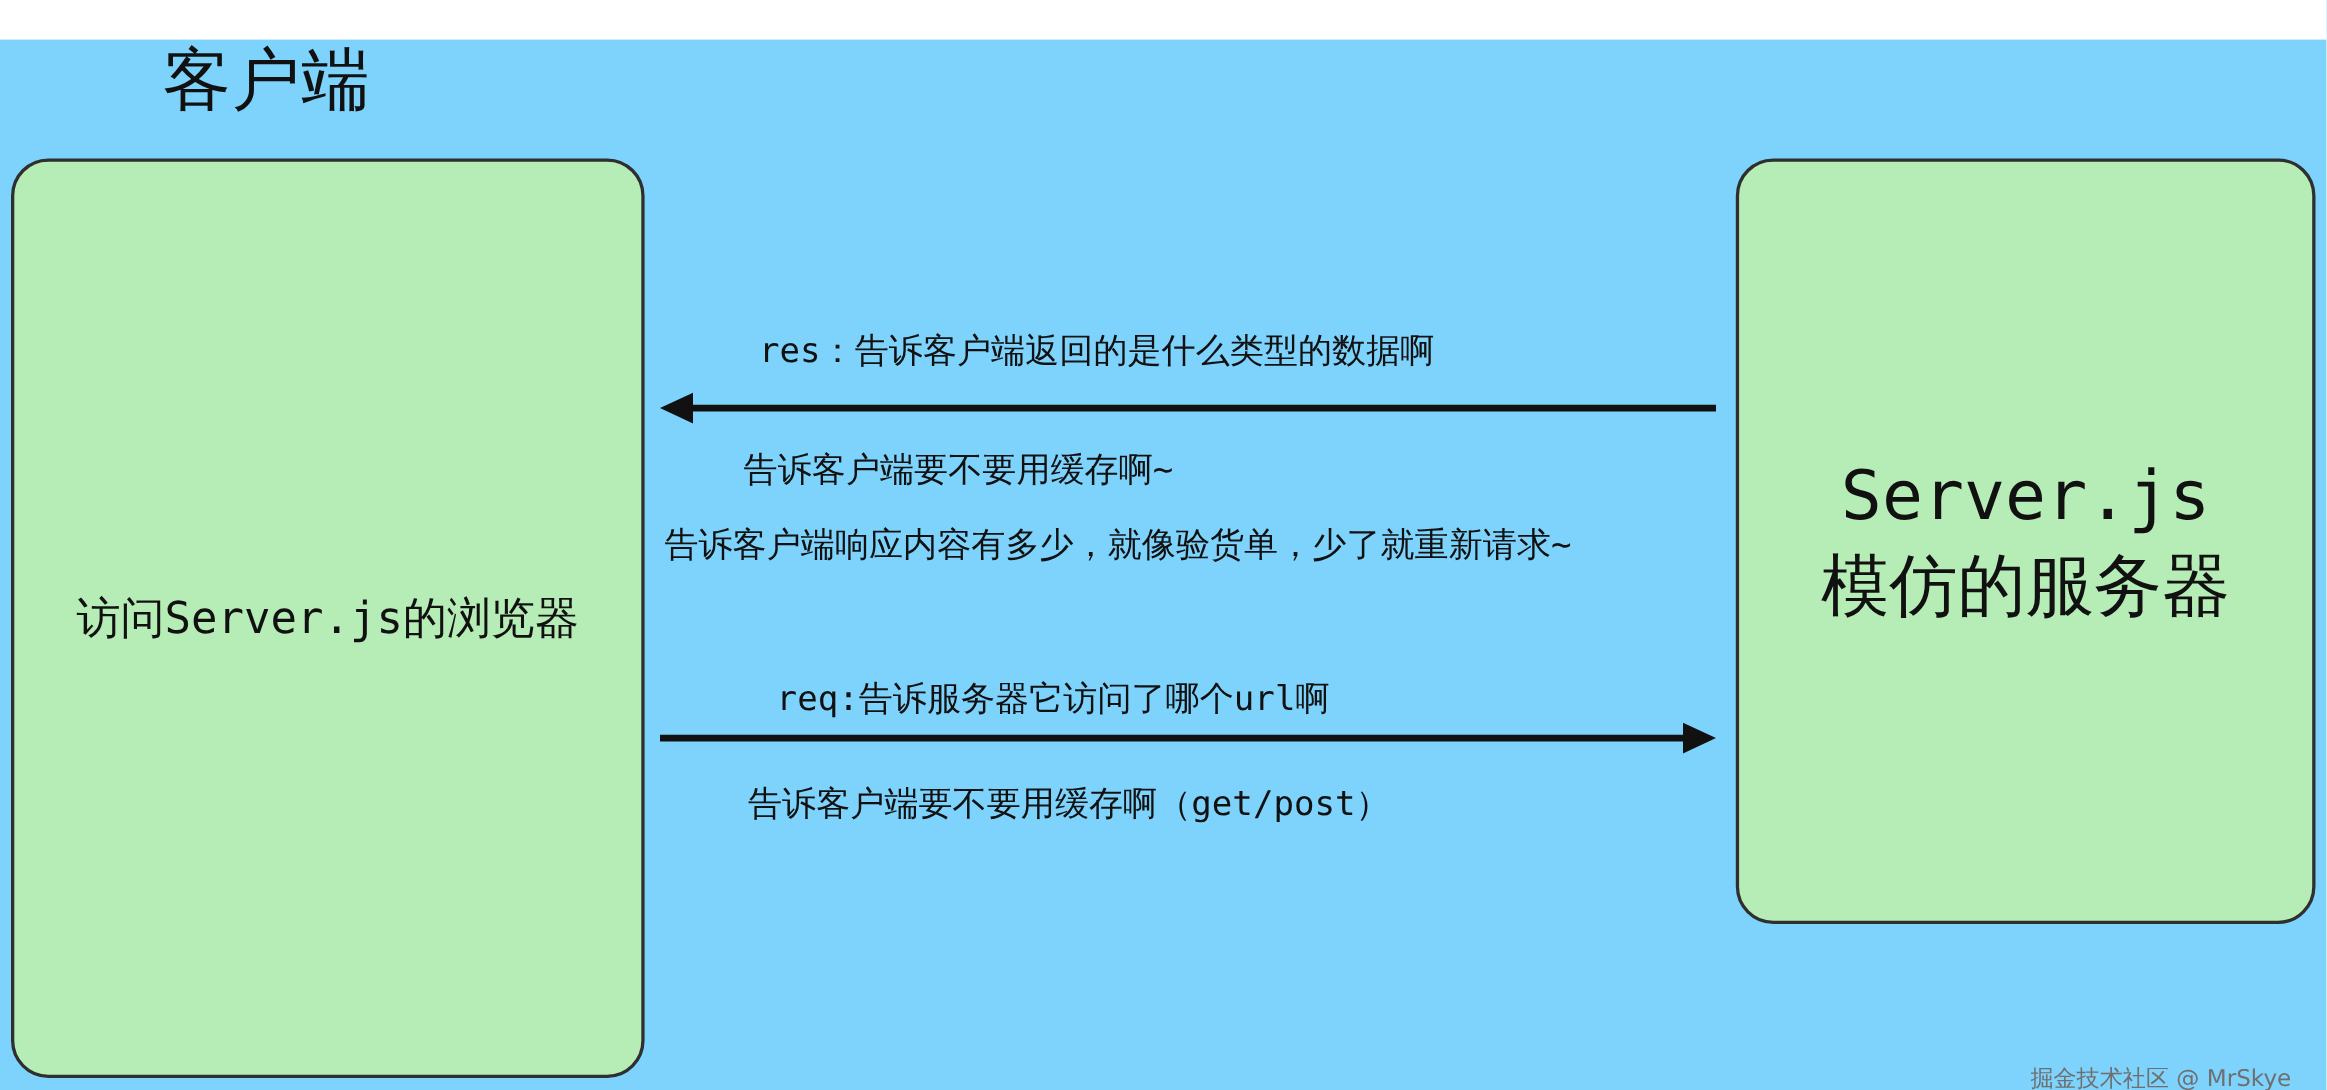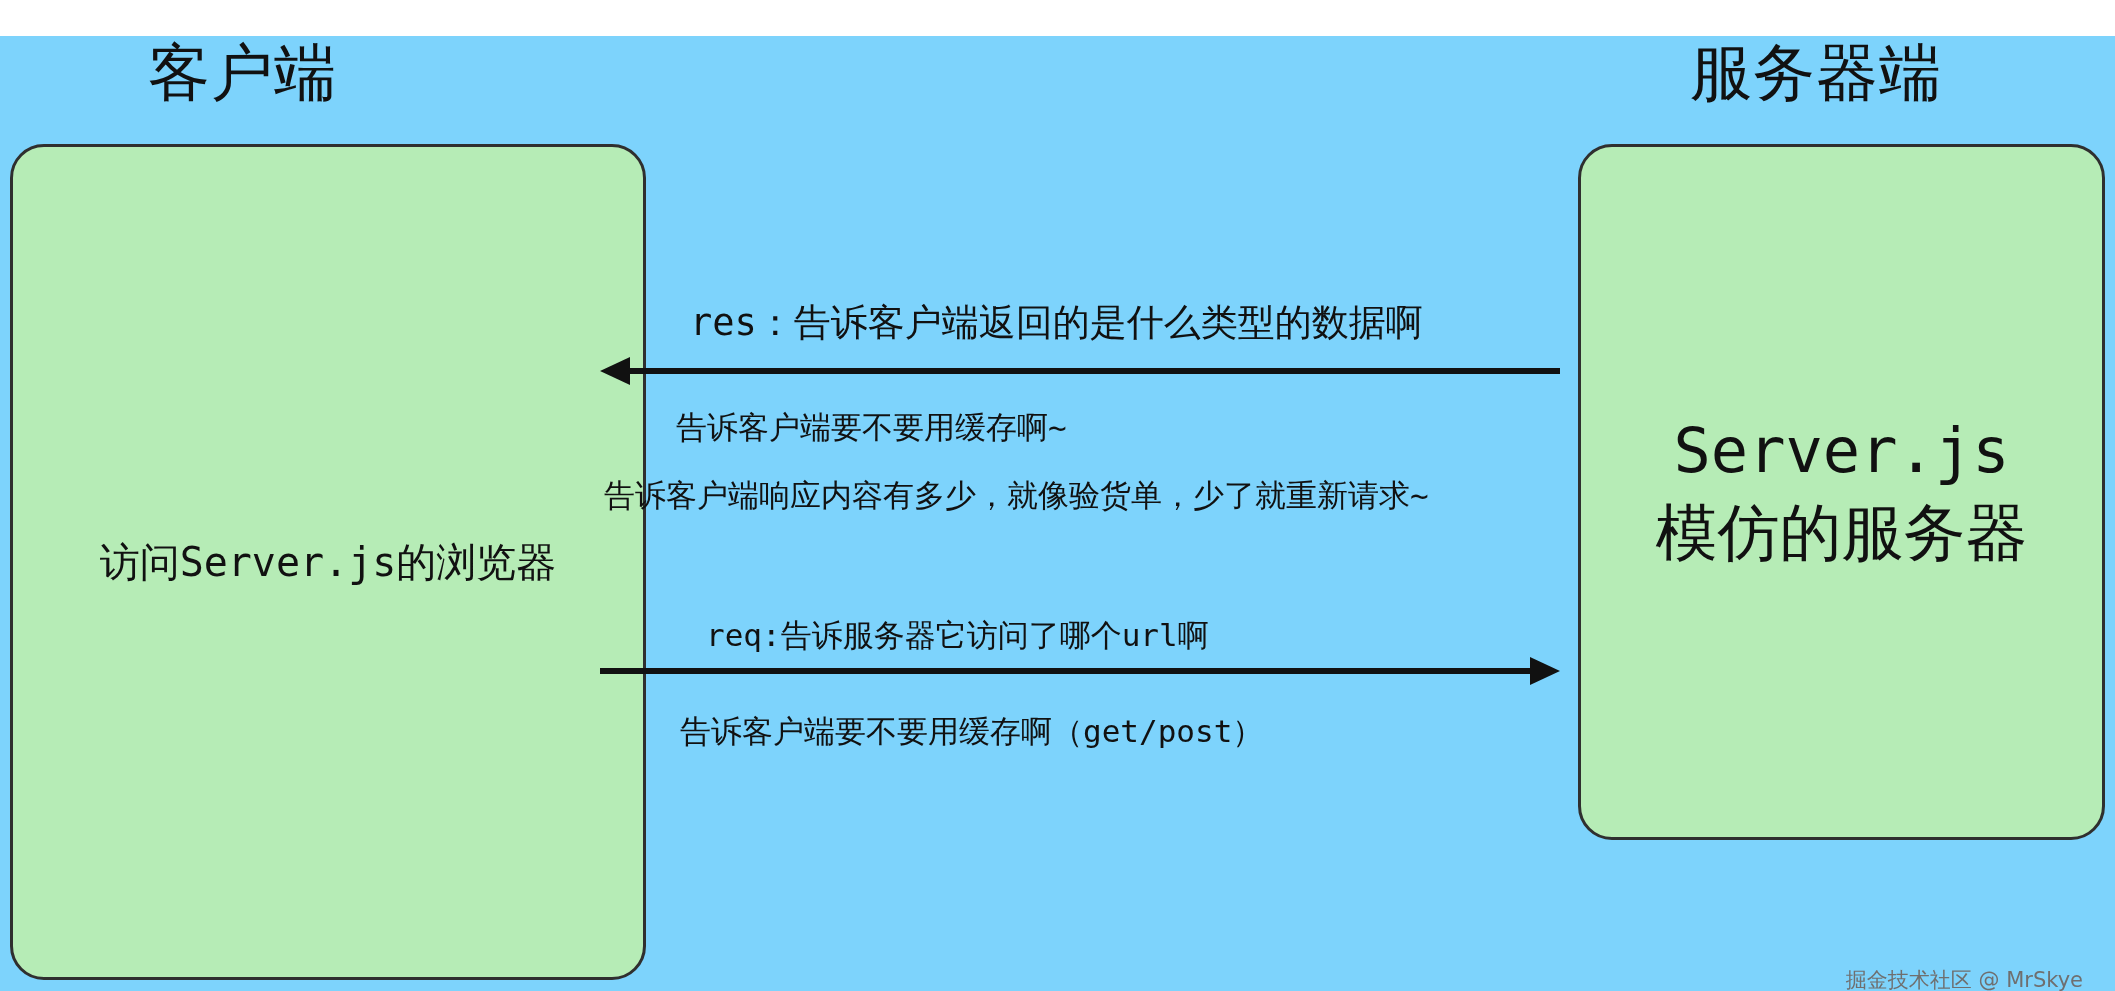--- a/index.html
+++ b/index.html
@@ -41,21 +41,21 @@
     border-radius: 34px;
     box-sizing: border-box;
     display: flex;
     align-items: center;
     justify-content: center;
     text-align: center;
   }
   #client-box {
     left: 10px;
     top: 108px;
-    width: 636px;
+    width: 576px;
     height: 836px;
   }
   #server-box {
     left: 1578px;
     top: 108px;
     width: 527px;
     height: 696px;
   }
   .client-label {
     font-family: "DejaVu Sans Mono", monospace;
@@ -85,21 +85,21 @@
   #arrow-req { top: 625px; }
 
   
   .msg {
     position: absolute;
     font-family: "DejaVu Sans Mono", monospace;
     color: #111111;
     white-space: nowrap;
     line-height: 1.25;
   }
-  .msg-res-main { left: 690px; top: 264px;  font-size: 37px; }
+  .msg-res-main { left: 690px; top: 264px;  font-size: 31px; }
   .msg-res-2    { left: 676px; top: 372px;  font-size: 31px; }
   .msg-res-3    { left: 604px; top: 440px;  font-size: 31px; }
   .msg-req-main { left: 706px; top: 580px;  font-size: 31px; text-align: center; }
   .msg-req-2    { left: 680px; top: 676px;  font-size: 31px; }
   .msg-req-3    { left: 694px; top: 742px;  font-size: 31px; }
 
   
   #watermark {
     position: absolute;
     right: 32px;
@@ -110,21 +110,20 @@
     white-space: nowrap;
   }
 </style>
 </head>
 <body>
 
 <div id="stage">
 
   <div class="side-title" id="client-title">客户端</div>
 
-  <div class="side-title" id="server-title">服务器端</div>
 
   <div class="node-box" id="client-box">
     <div class="client-label">访问Server.js的浏览器</div>
   </div>
 
   <div class="node-box" id="server-box">
     <div class="server-label">Server.js
 模仿的服务器</div>
   </div>
 

